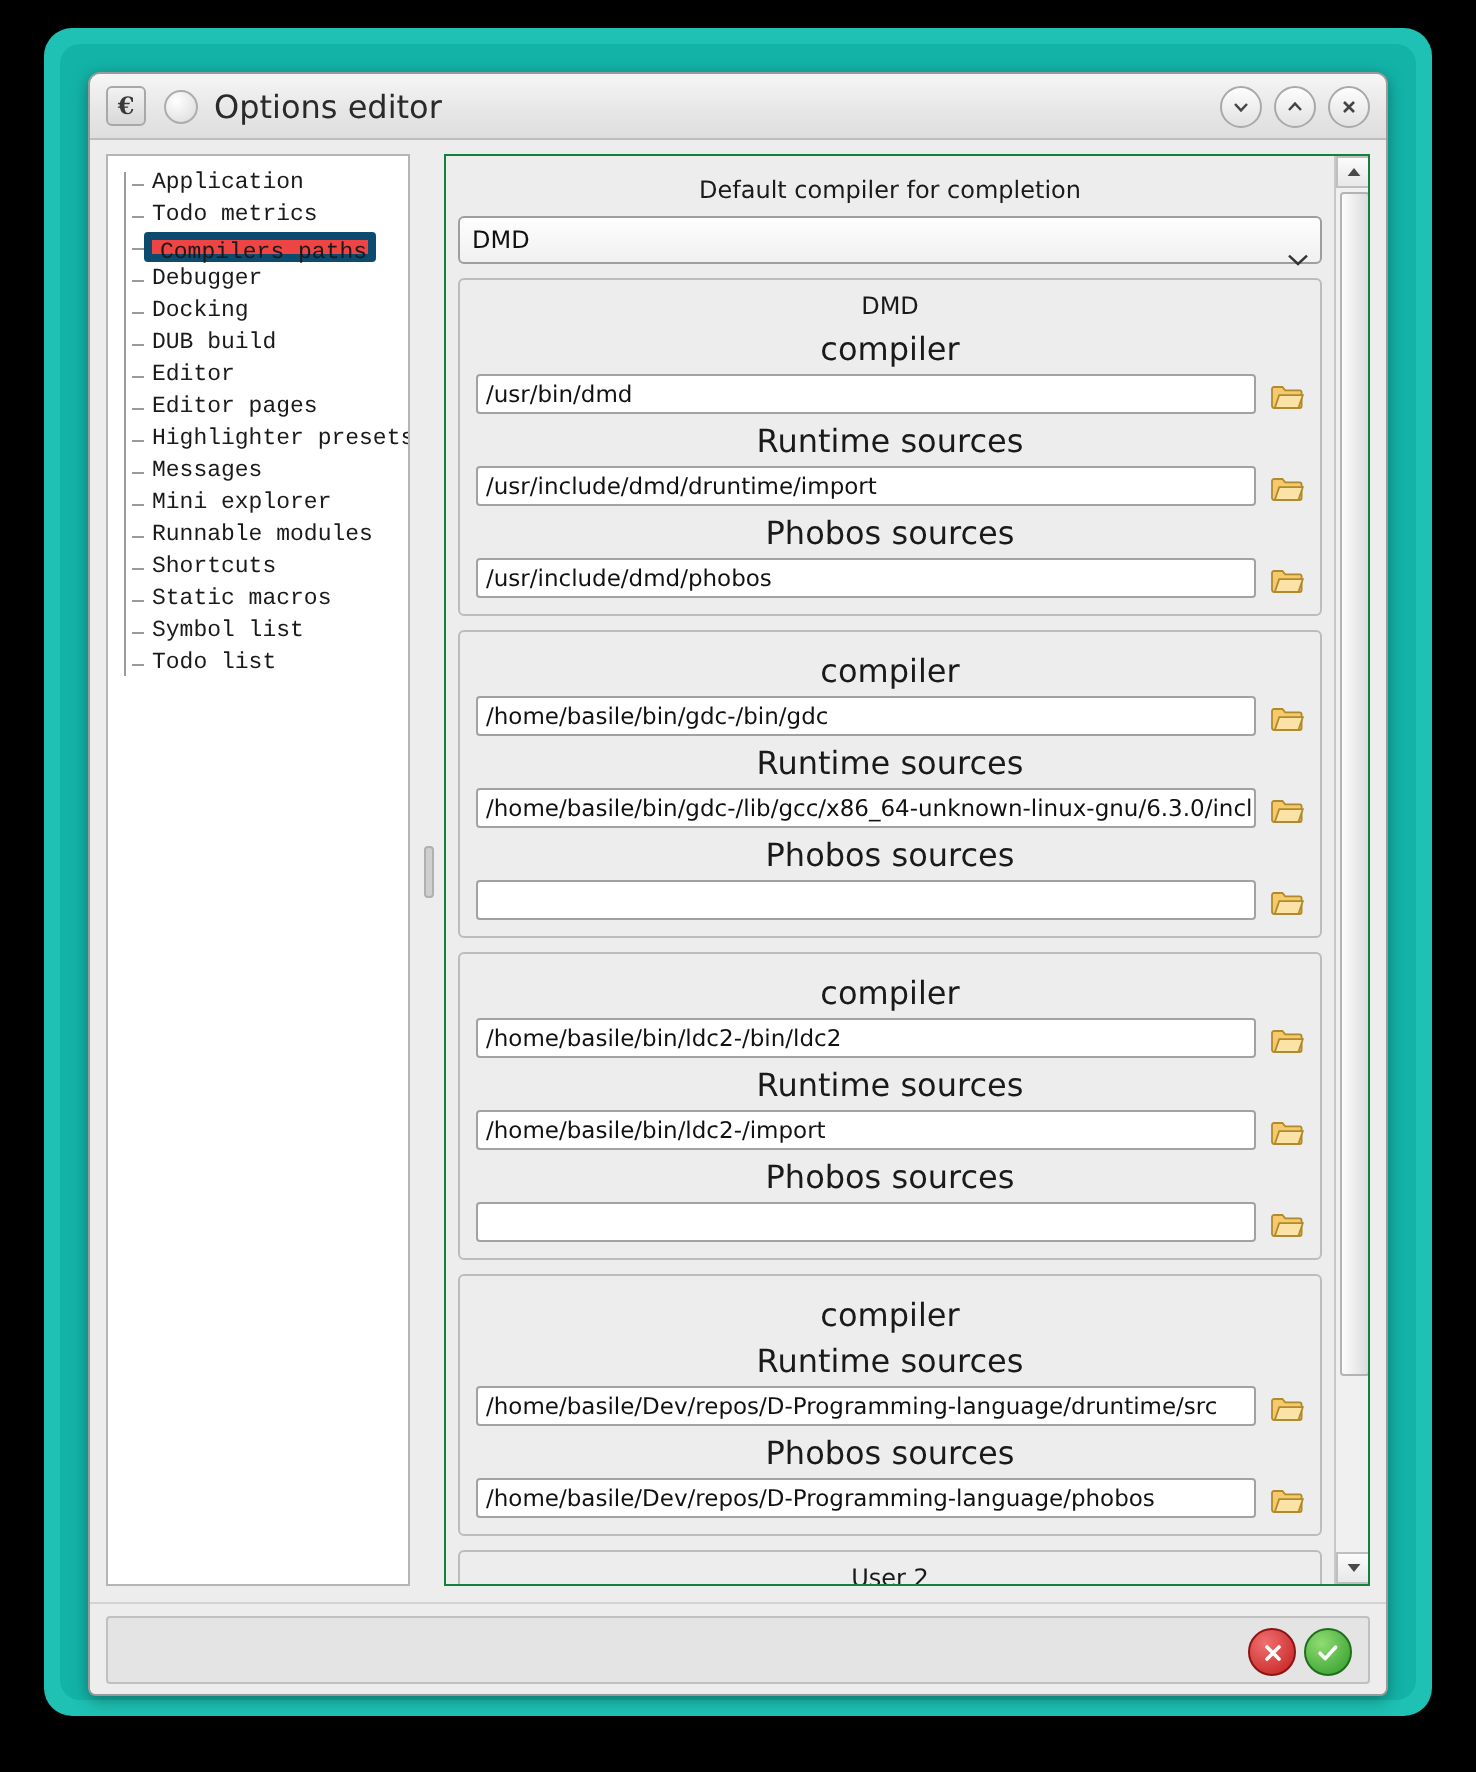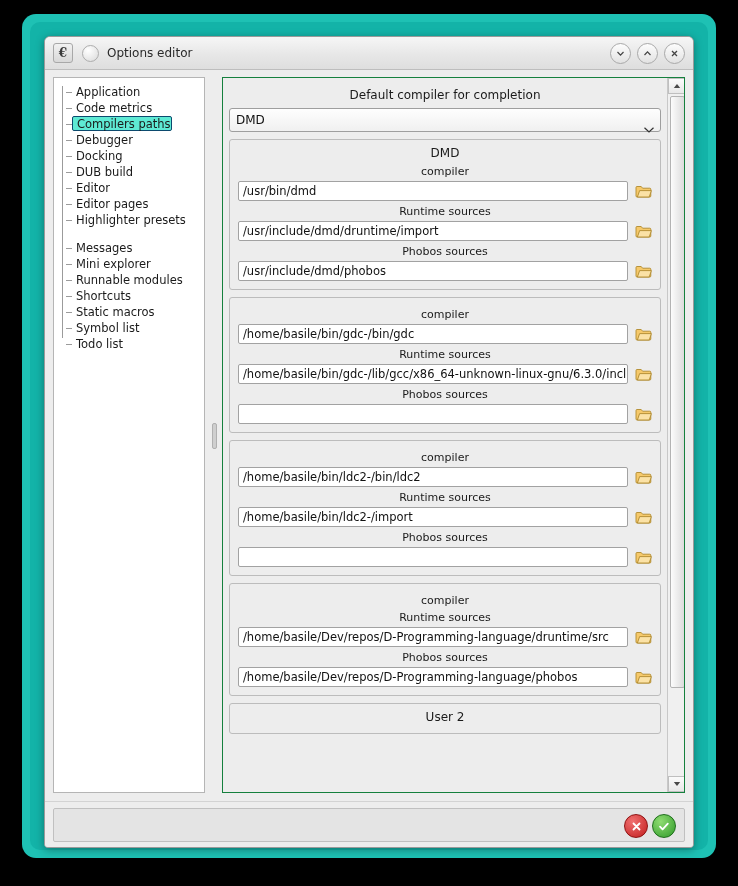--- a/index.html
+++ b/index.html
@@ -76,21 +76,21 @@
   .title-dot {
     width: 15px;
     height: 15px;
     margin-left: 9px;
     border-radius: 50%;
     background: radial-gradient(circle at 35% 30%, #ffffff, #d9d9d9);
     border: 1px solid #adadad;
   }
   .title-text {
     margin-left: 8px;
-    font-size: 12px;
+    font-size: 16px;
     color: #2a2a2a;
   }
   .title-buttons {
     position: absolute;
     right: 8px;
     top: 6px;
     display: flex;
     gap: 6px;
   }
   .tbtn {
@@ -121,33 +121,34 @@
 
   
   .tree-panel {
     width: 152px;
     background: #ffffff;
     border: 1px solid #b5b5b5;
     box-sizing: border-box;
     padding: 6px 4px 4px 4px;
     position: relative;
     overflow: hidden;
+    font-family: Liberation Mono, monospace;
   }
   .tree-item {
     position: relative;
     height: 16px;
     line-height: 16px;
     padding-left: 18px;
     font-size: 11.5px;
     color: #1a1a1a;
     white-space: nowrap;
   }
   .tree-item.selected {
-    background: #5eead4;
-    border: 1px solid #0c4a6e;
+    background: #ef4444;
+    border: 4px solid #0c4a6e;
     border-radius: 2px;
     margin-left: 14px;
     padding-left: 4px;
     height: 15px;
     line-height: 14px;
     box-sizing: border-box;
     display: inline-block;
   }
   .tree-row-selected {
     position: relative;
@@ -217,27 +218,27 @@
     padding: 6px 8px 8px 8px;
   }
   .group-title {
     text-align: center;
     font-size: 12px;
     color: #1a1a1a;
     margin-bottom: 5px;
   }
   .field-label {
     text-align: center;
-    font-size: 11px;
+    font-size: 16px;
     color: #1a1a1a;
     margin: 4px 0 3px 0;
   }
   .field-row {
     display: flex;
-    align-items: center;
+    align-items: flex-end;
     gap: 6px;
   }
   .text-input {
     flex: 1;
     height: 20px;
     background: #ffffff;
     border: 1px solid #a2a2a2;
     border-radius: 2px;
     font-size: 11.5px;
     color: #111;
@@ -394,21 +395,21 @@
 
     <div class="tree-panel">
       <div class="tree-vline"></div>
       <div id="tree-list">
           <div class="tree-row-selected">
             <div class="tick"></div>
             <div class="tree-item" style="padding-left: 18px;">Application</div>
           </div>
           <div class="tree-row-selected">
             <div class="tick"></div>
-            <div class="tree-item" style="padding-left: 18px;">Code metrics</div>
+            <div class="tree-item" style="padding-left: 18px;">Todo metrics</div>
           </div>
           <div class="tree-row-selected"><div class="tick"></div><div class="tree-item selected">Compilers paths</div></div>
           <div class="tree-row-selected">
             <div class="tick"></div>
             <div class="tree-item" style="padding-left: 18px;">Debugger</div>
           </div>
           <div class="tree-row-selected">
             <div class="tick"></div>
             <div class="tree-item" style="padding-left: 18px;">Docking</div>
           </div>
@@ -423,21 +424,21 @@
           <div class="tree-row-selected">
             <div class="tick"></div>
             <div class="tree-item" style="padding-left: 18px;">Editor pages</div>
           </div>
           <div class="tree-row-selected">
             <div class="tick"></div>
             <div class="tree-item" style="padding-left: 18px;">Highlighter presets</div>
           </div>
           <div class="tree-row-selected">
             <div class="tick"></div>
-            <div class="tree-item" style="padding-left: 18px; margin-top: 12px;">Messages</div>
+            <div class="tree-item" style="padding-left: 18px;">Messages</div>
           </div>
           <div class="tree-row-selected">
             <div class="tick"></div>
             <div class="tree-item" style="padding-left: 18px;">Mini explorer</div>
           </div>
           <div class="tree-row-selected">
             <div class="tick"></div>
             <div class="tree-item" style="padding-left: 18px;">Runnable modules</div>
           </div>
           <div class="tree-row-selected">

